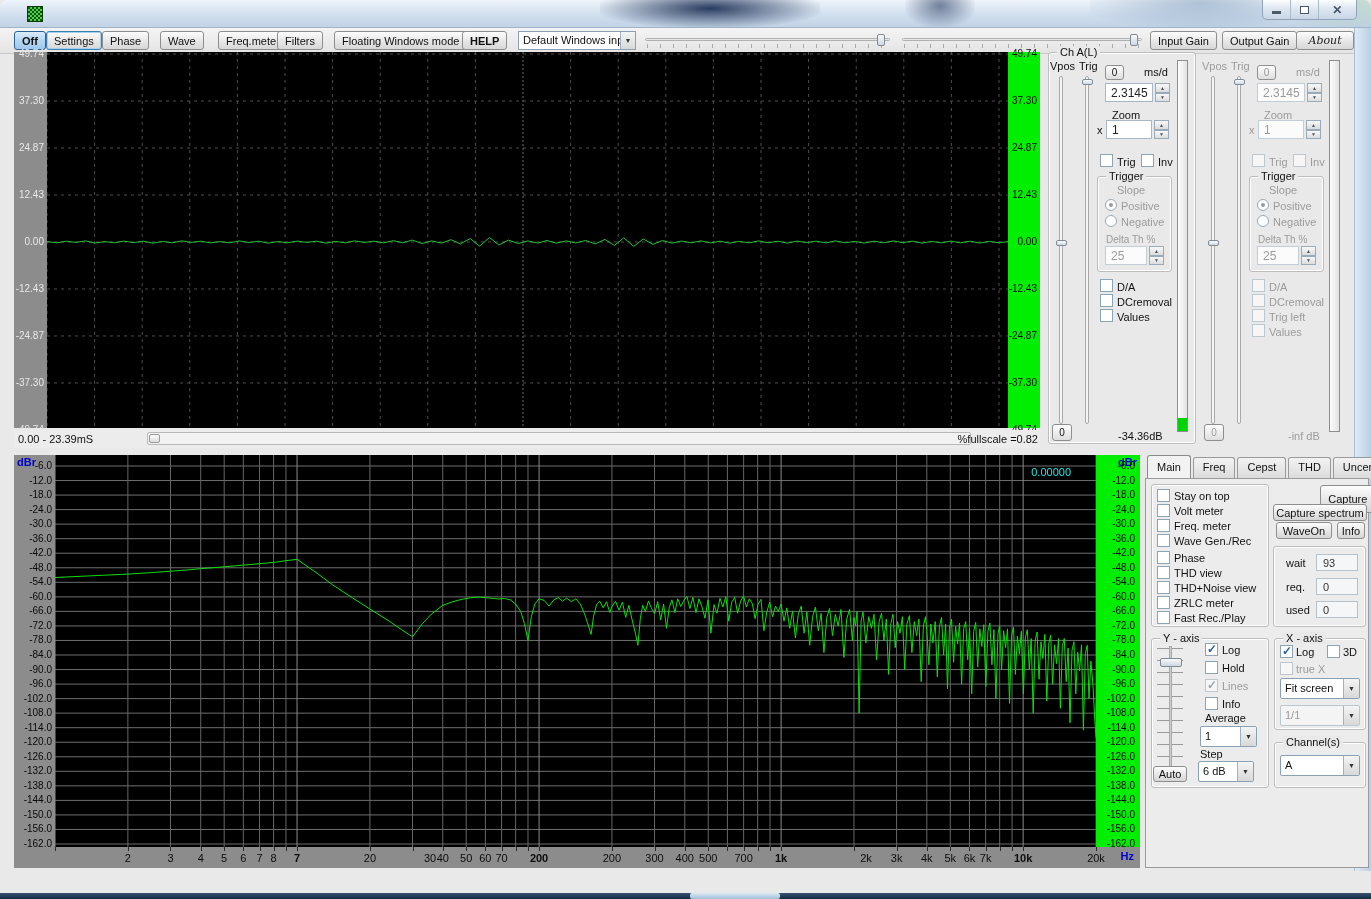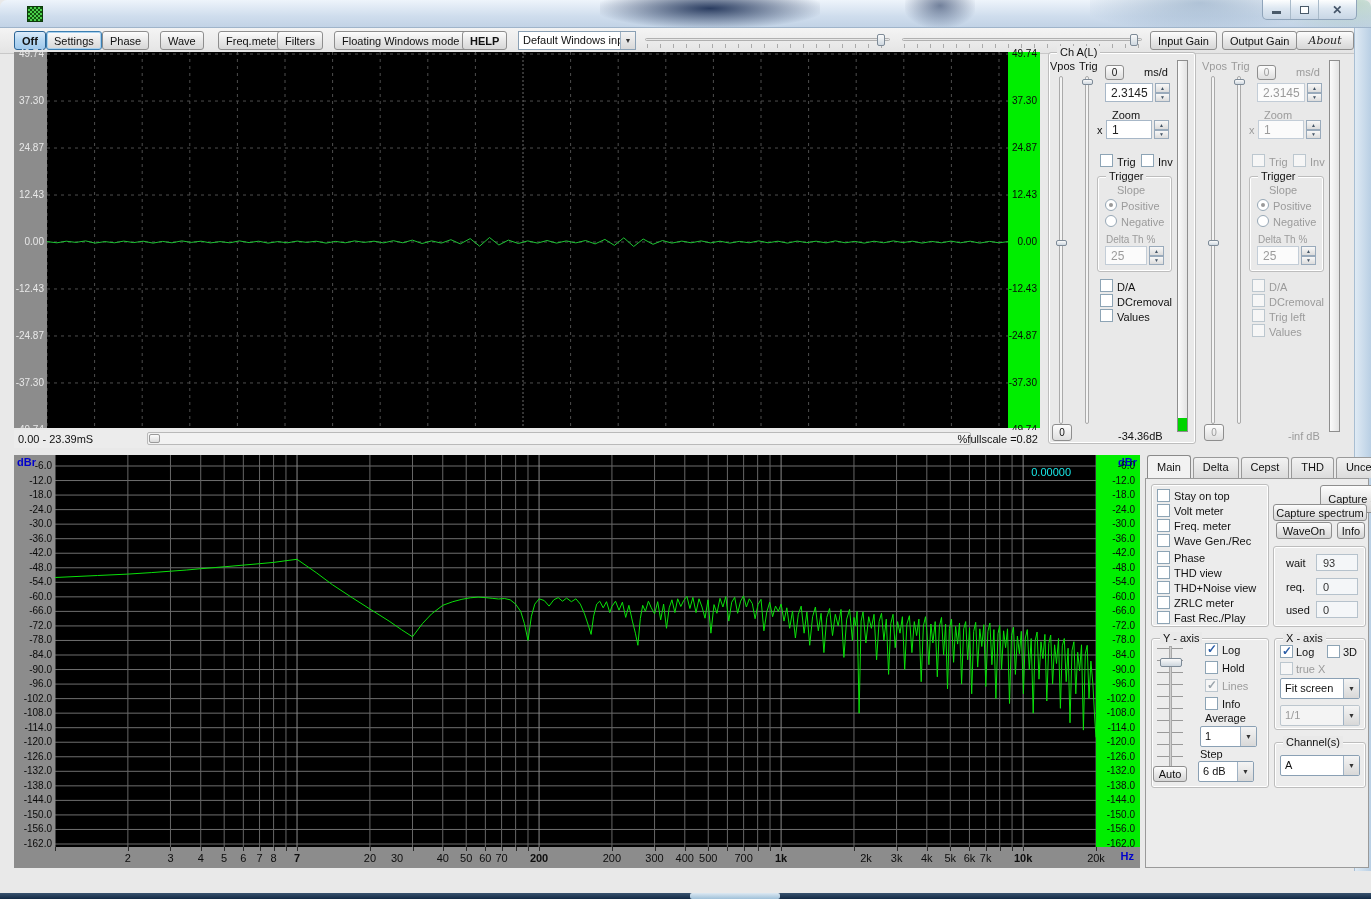--- a/index.html
+++ b/index.html
@@ -539,21 +539,21 @@
       <span class="freq-tick" style="left: 1082px;"></span>
       <span class="freq-lab" style="left: 113.86px;">2</span>
       <span class="freq-lab" style="left: 156.48px;">3</span>
       <span class="freq-lab" style="left: 186.72px;">4</span>
       <span class="freq-lab" style="left: 210.175px;">5</span>
       <span class="freq-lab" style="left: 229.34px;">6</span>
       <span class="freq-lab" style="left: 245.543px;">7</span>
       <span class="freq-lab" style="left: 259.579px;">8</span>
       <span class="freq-lab bold" style="left: 283.035px;">7</span>
       <span class="freq-lab" style="left: 355.895px;">20</span>
-      <span class="freq-lab" style="left: 383px;">30</span>
+      <span class="freq-lab" style="left: 416px;">30</span>
       <span class="freq-lab" style="left: 428.755px;">40</span>
       <span class="freq-lab" style="left: 452.21px;">50</span>
       <span class="freq-lab" style="left: 471.375px;">60</span>
       <span class="freq-lab" style="left: 487.578px;">70</span>
       <span class="freq-lab bold" style="left: 525.07px;">200</span>
       <span class="freq-lab" style="left: 597.93px;">200</span>
       <span class="freq-lab" style="left: 640.55px;">300</span>
       <span class="freq-lab" style="left: 670.79px;">400</span>
       <span class="freq-lab" style="left: 694.245px;">500</span>
       <span class="freq-lab" style="left: 729.613px;">700</span>
@@ -563,21 +563,21 @@
       <span class="freq-lab" style="left: 912.825px;">4k</span>
       <span class="freq-lab" style="left: 936.28px;">5k</span>
       <span class="freq-lab" style="left: 955.445px;">6k</span>
       <span class="freq-lab" style="left: 971.648px;">7k</span>
       <span class="freq-lab bold" style="left: 1009.14px;">10k</span>
       <span class="freq-lab" style="left: 1082px;">20k</span>
     </div>
 
   <div class="tabstrip" style="left:1147px; top:457px;">
     <div class="tab active">Main</div>
-    <div class="tab">Delta</div>
+    <div class="tab">Freq</div>
     <div class="tab">Cepst</div>
     <div class="tab">THD</div>
     <div class="tab">Uncert</div>
   </div>
   <div class="tabbody" style="left:1145px; top:478px; width:224px; height:390px;"></div>
 
   <div class="group" style="left:1151px; top:484px; width:118px; height:143px;"></div>
   <span class="cb" style="left:1157px; top:489px;"></span>
   <span class="cbl" style="left:1174px; top:490px;">Stay on top</span>
   <span class="cb" style="left:1157px; top:504px;"></span>

